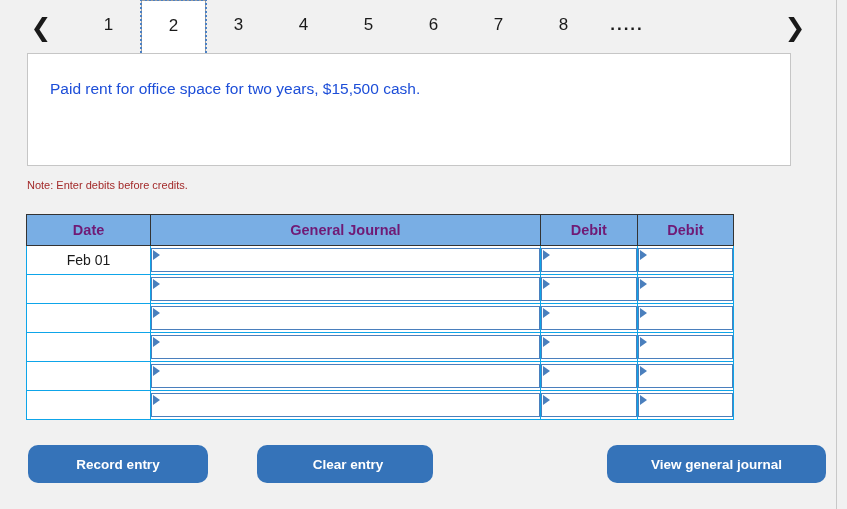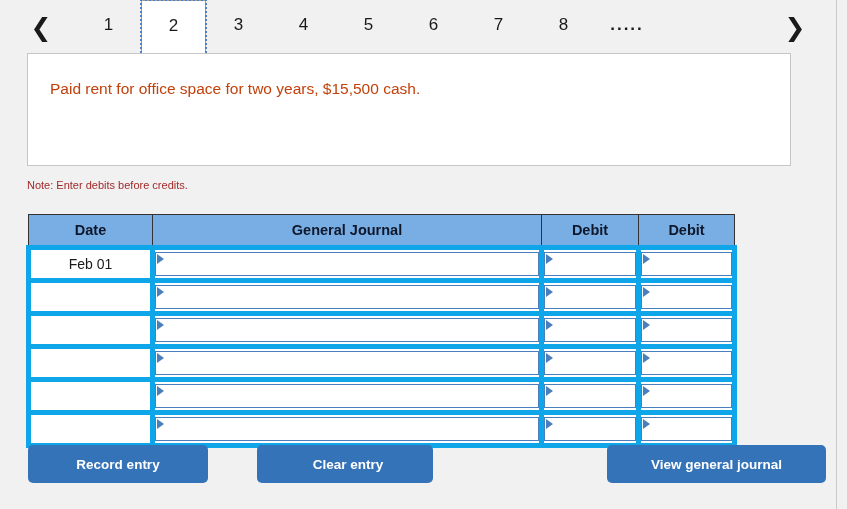--- a/index.html
+++ b/index.html
@@ -100,21 +100,21 @@
     top: 53px;
     width: 764px;
     height: 113px;
     background: #ffffff;
     border: 1px solid #c6c6c6;
     box-sizing: border-box;
   }
   #question-text {
     margin: 26px 0 0 22px;
     font-size: 15.5px;
-    color: #c2410c;
+    color: #1d4ed8;
   }
 
   
   #note {
     position: absolute;
     left: 27px;
     top: 179px;
     font-size: 11px;
     color: #a32a2a;
   }
@@ -126,26 +126,26 @@
     top: 214px;
     width: 708px;
     border-collapse: collapse;
     table-layout: fixed;
   }
   #journal-table th {
     background: #79aee4;
     border: 1px solid #333333;
     height: 30px;
     font-size: 14.5px;
-    color: #0f172a;
+    color: #701a75;
     font-weight: bold;
     padding: 0;
   }
   #journal-table td {
-    border: 5px solid #0ea5e9;
+    border: 1px solid #0ea5e9;
     height: 28px;
     padding: 0;
     background: #ffffff;
     vertical-align: middle;
   }
   .col-date   { width: 124px; }
   .col-gj     { width: 389px; }
   .col-debit  { width: 97px; }
   .col-credit { width: 96px; }
 
@@ -177,21 +177,21 @@
     border-bottom: 5px solid transparent;
     border-left: 7px solid #4a7fbd;
   }
 
   
   .action-btn {
     position: absolute;
     background: #3573b9;
     color: #ffffff;
     border: none;
-    border-radius: 5px;
+    border-radius: 10px;
     font-size: 13.5px;
     font-weight: bold;
     font-family: "Liberation Sans", sans-serif;
     height: 38px;
     cursor: pointer;
     padding: 0 10px;
     box-sizing: border-box;
   }
   #btn-record { left: 28px;  top: 445px; width: 180px; }
   #btn-clear  { left: 257px; top: 445px; width: 176px; padding-left: 16px; }

